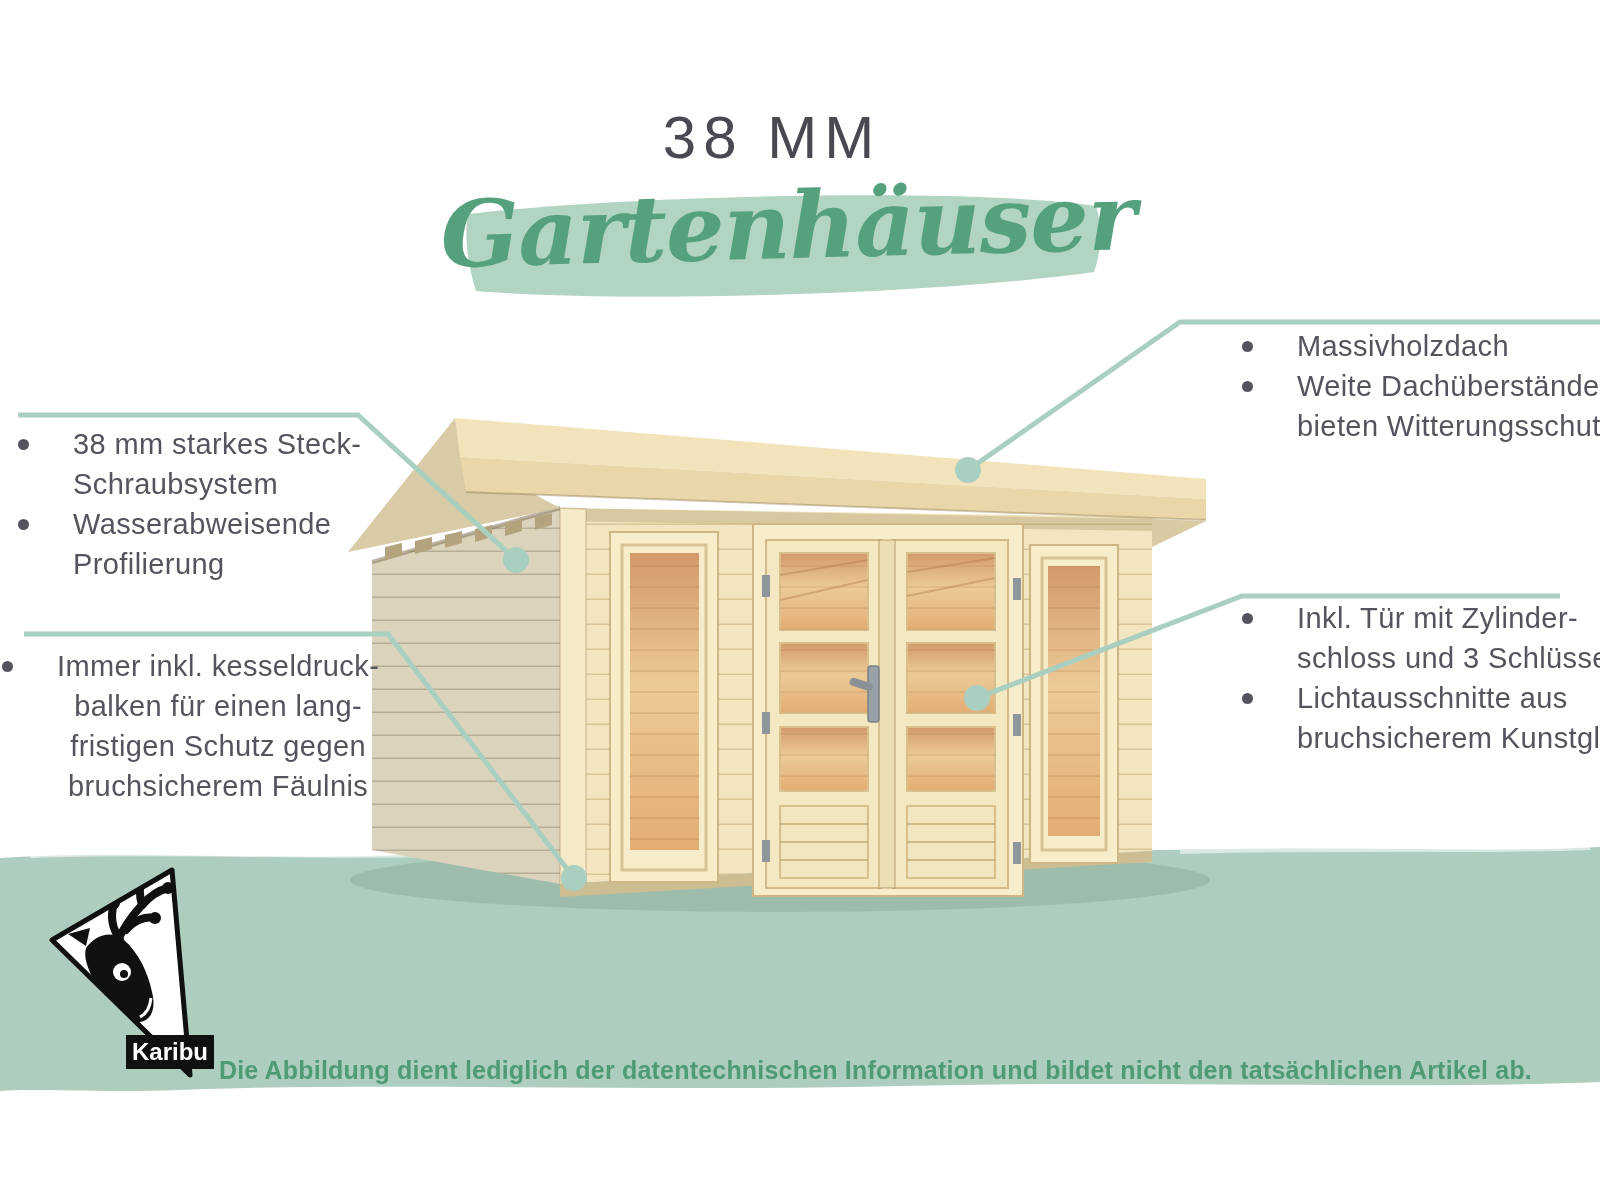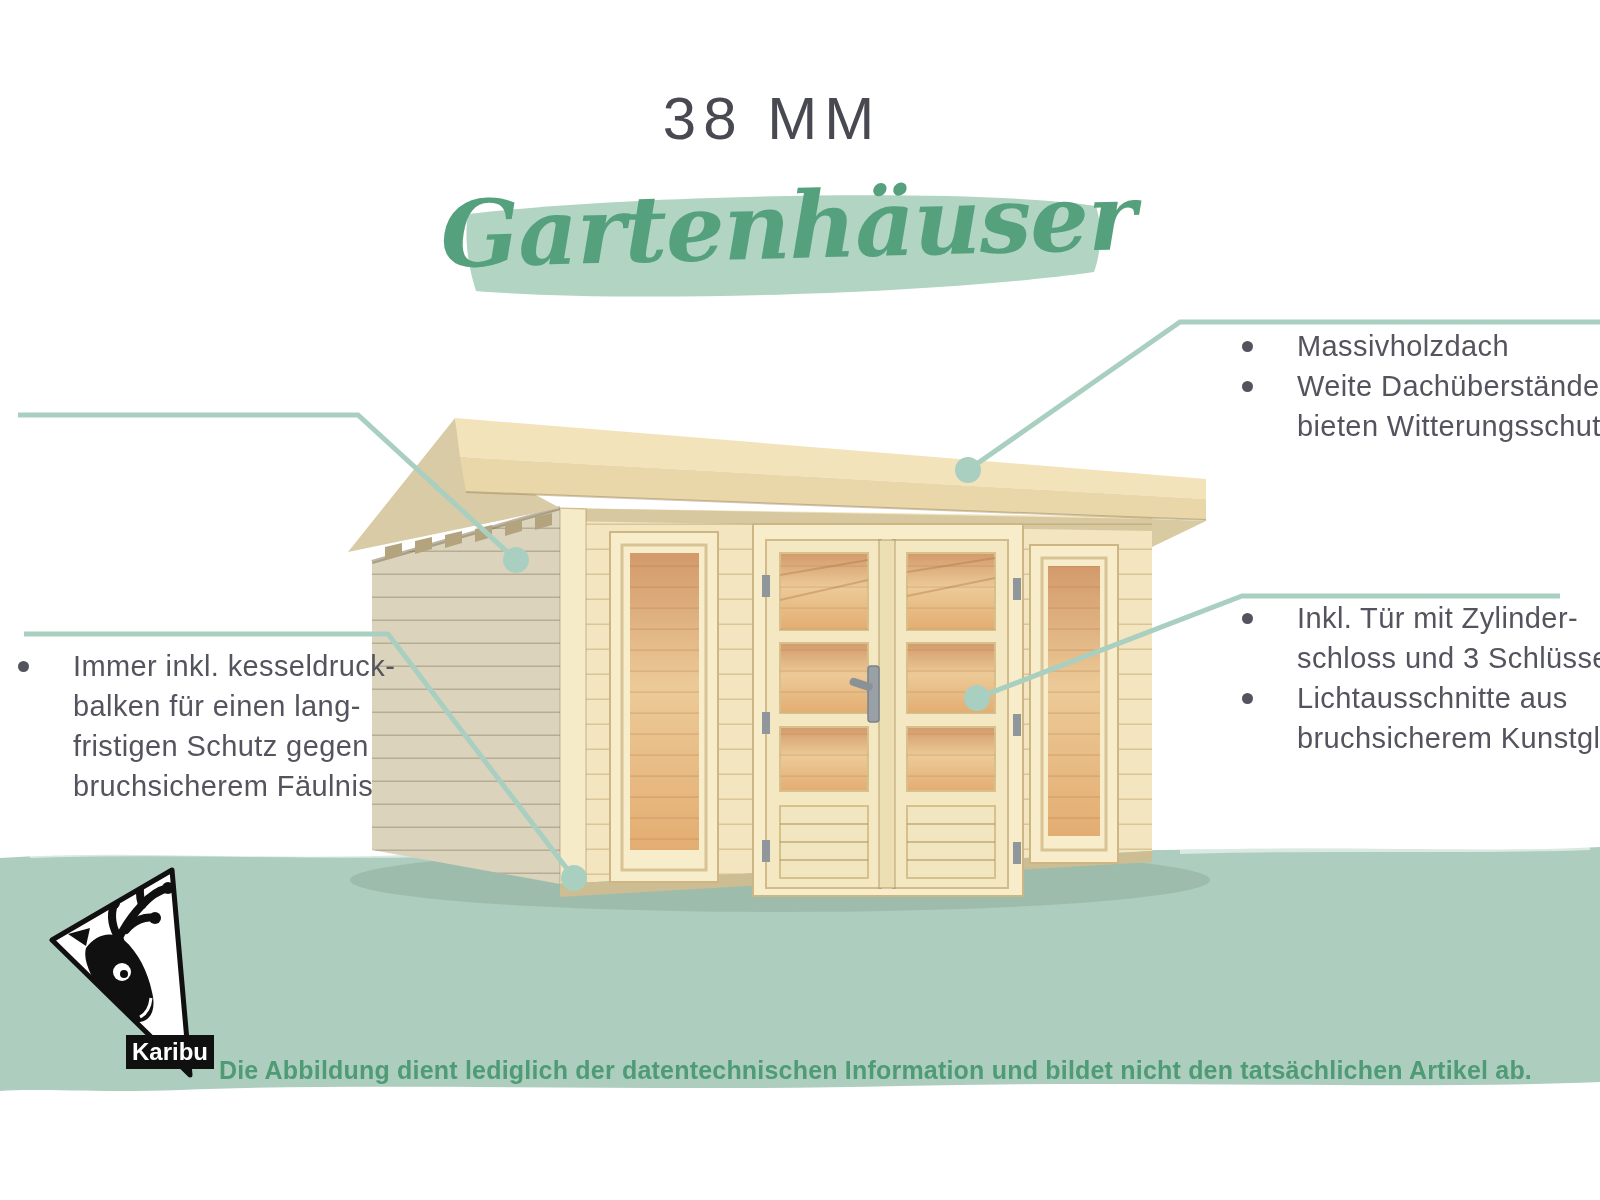--- a/index.html
+++ b/index.html
@@ -2,34 +2,34 @@
 <html><head>
 <meta charset="utf-8">
 <style>
   html,body{margin:0;padding:0;background:#ffffff;}
   #stage{
     position:relative;width:1600px;height:1200px;overflow:hidden;background:#ffffff;
     font-family:"Liberation Sans",sans-serif;
   }
   #art{position:absolute;left:0;top:0;width:1600px;height:1200px;}
   .title{
-    position:absolute;left:772px;top:84px;transform:translateX(-50%);
+    position:absolute;left:772px;top:103px;transform:translateX(-50%);
     font-size:60px;font-weight:400;letter-spacing:7px;color:#494951;white-space:nowrap;
   }
   .subtitle{
     position:absolute;left:788px;top:172px;transform:translateX(-50%) rotate(-1.5deg);
     font-family:"DejaVu Serif",serif;font-style:italic;font-weight:700;
     font-size:92px;color:#56a17d;white-space:nowrap;letter-spacing:-1px;
   }
   .callout{position:absolute;color:#54545e;font-size:29px;line-height:40px;letter-spacing:0.4px;}
   .co-item{display:flex;align-items:flex-start;}
   .co-bullet{width:11px;height:11px;border-radius:50%;background:#54545e;margin-top:15px;flex:none;}
   .co-lines{margin-left:44px;white-space:nowrap;}
   #callout-left-top{left:18px;top:424px;}
-  #callout-left-bottom{left:18px;top:646px;}
+  #callout-left-bottom{left:2px;top:646px;text-align:center;}
   #callout-top-right{left:1242px;top:326px;}
   #callout-right-bottom{left:1242px;top:598px;}
   .disclaimer{
     position:absolute;right:68px;top:1056px;font-size:25px;font-weight:700;
     color:#4e9b75;letter-spacing:0.2px;white-space:nowrap;
   }
 </style>
 </head>
 <body>
 
@@ -195,20 +195,36 @@
         <path d="M151,998 C150,1008 146,1014 140,1017" stroke="#ffffff" stroke-width="3" fill="none"></path>
       </g>
       <rect x="126" y="1035" width="88" height="34" fill="#101010"></rect>
       <text x="170" y="1060" text-anchor="middle" fill="#ffffff" font-family="Liberation Sans, sans-serif" font-size="24" font-weight="700">Karibu</text>
     </g>
   </svg>
 
   <div class="title">38 MM</div>
   <div class="subtitle">Gartenhäuser</div>
 
+  <div class="callout" id="callout-left-top">
+    <div class="co-item">
+      <div class="co-bullet"></div>
+      <div class="co-lines">
+        <div>38 mm starkes Steck-</div>
+        <div>Schraubsystem</div>
+      </div>
+    </div>
+    <div class="co-item">
+      <div class="co-bullet"></div>
+      <div class="co-lines">
+        <div>Wasserabweisende</div>
+        <div>Profilierung</div>
+      </div>
+    </div>
+  </div>
 
   <div class="callout" id="callout-left-bottom">
     <div class="co-item">
       <div class="co-bullet"></div>
       <div class="co-lines">
         <div>Immer inkl. kesseldruck-</div>
         <div>balken für einen lang-</div>
         <div>fristigen Schutz gegen</div>
         <div>bruchsicherem Fäulnis</div>
       </div>

